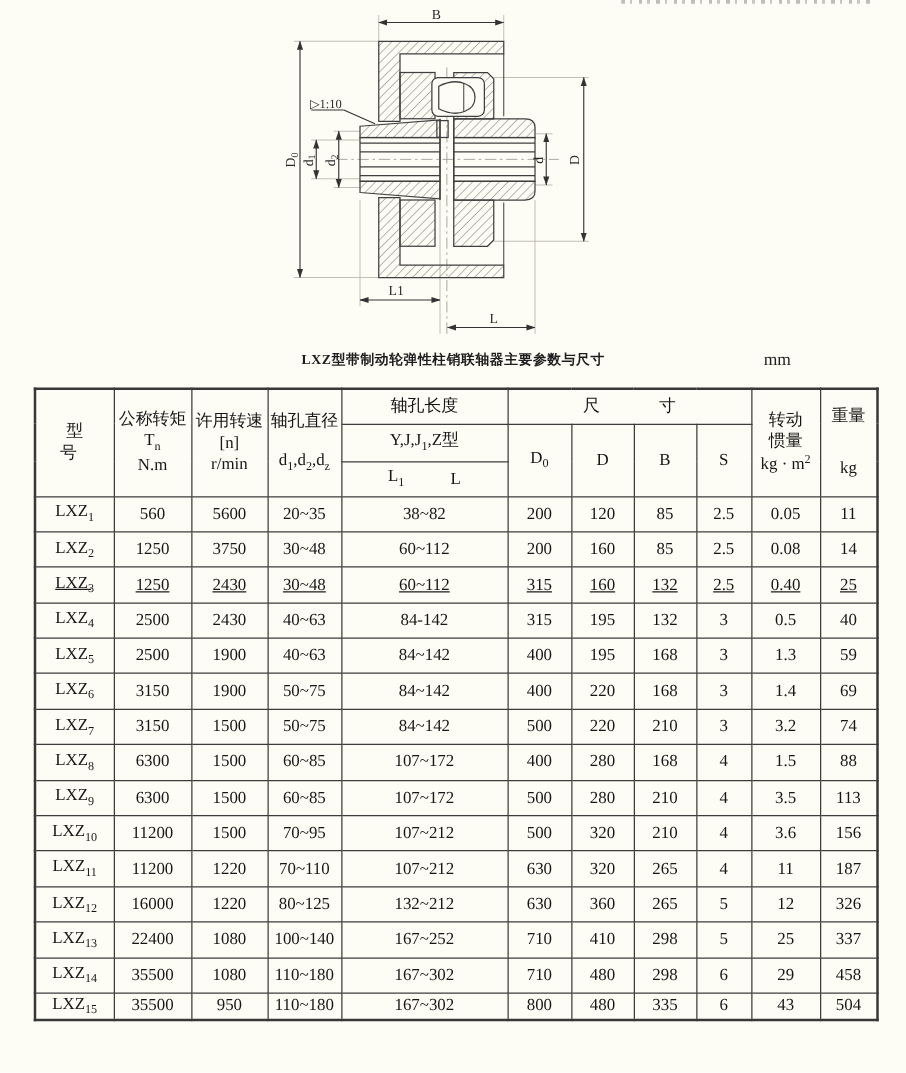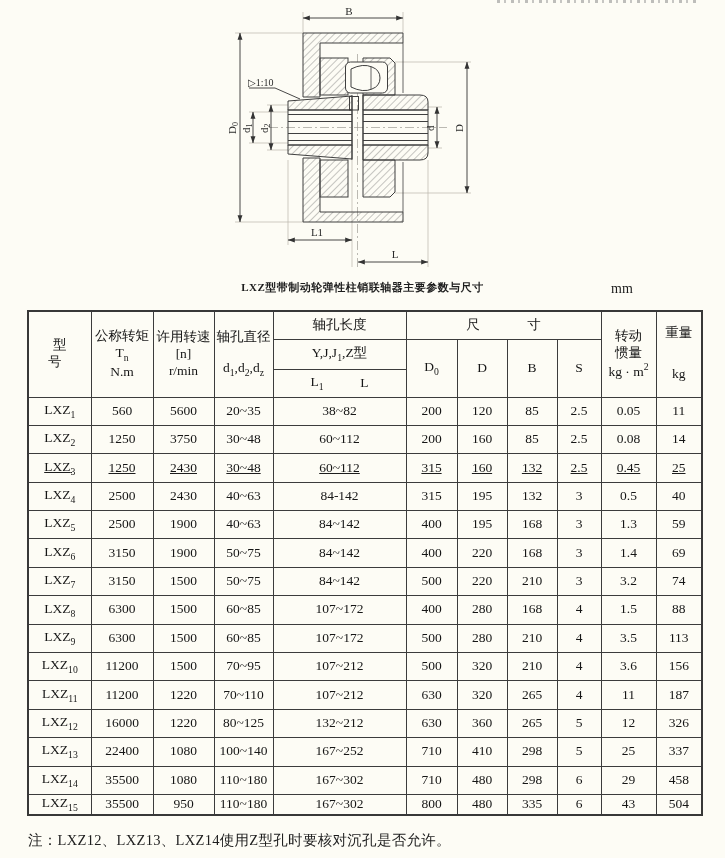--- a/index.html
+++ b/index.html
@@ -224,21 +224,21 @@
         <tr style="height: 28.4px; text-decoration: underline;">
           <td>LXZ<sub>3</sub></td>
           <td>1250</td>
           <td>2430</td>
           <td>30~48</td>
           <td>60~112</td>
           <td>315</td>
           <td>160</td>
           <td>132</td>
           <td>2.5</td>
-          <td>0.45</td>
+          <td>0.40</td>
           <td>25</td>
         </tr>
         <tr style="height: 28.4px;">
           <td>LXZ<sub>4</sub></td>
           <td>2500</td>
           <td>2430</td>
           <td>40~63</td>
           <td>84-142</td>
           <td>315</td>
           <td>195</td>
@@ -386,15 +386,14 @@
           <td>800</td>
           <td>480</td>
           <td>335</td>
           <td>6</td>
           <td>43</td>
           <td>504</td>
         </tr>
       </tbody>
   </table>
 
-  <div class="note">注：LXZ12、LXZ13、LXZ14使用Z型孔时要核对沉孔是否允许。</div>
 
 </div>
 
 </body></html>

